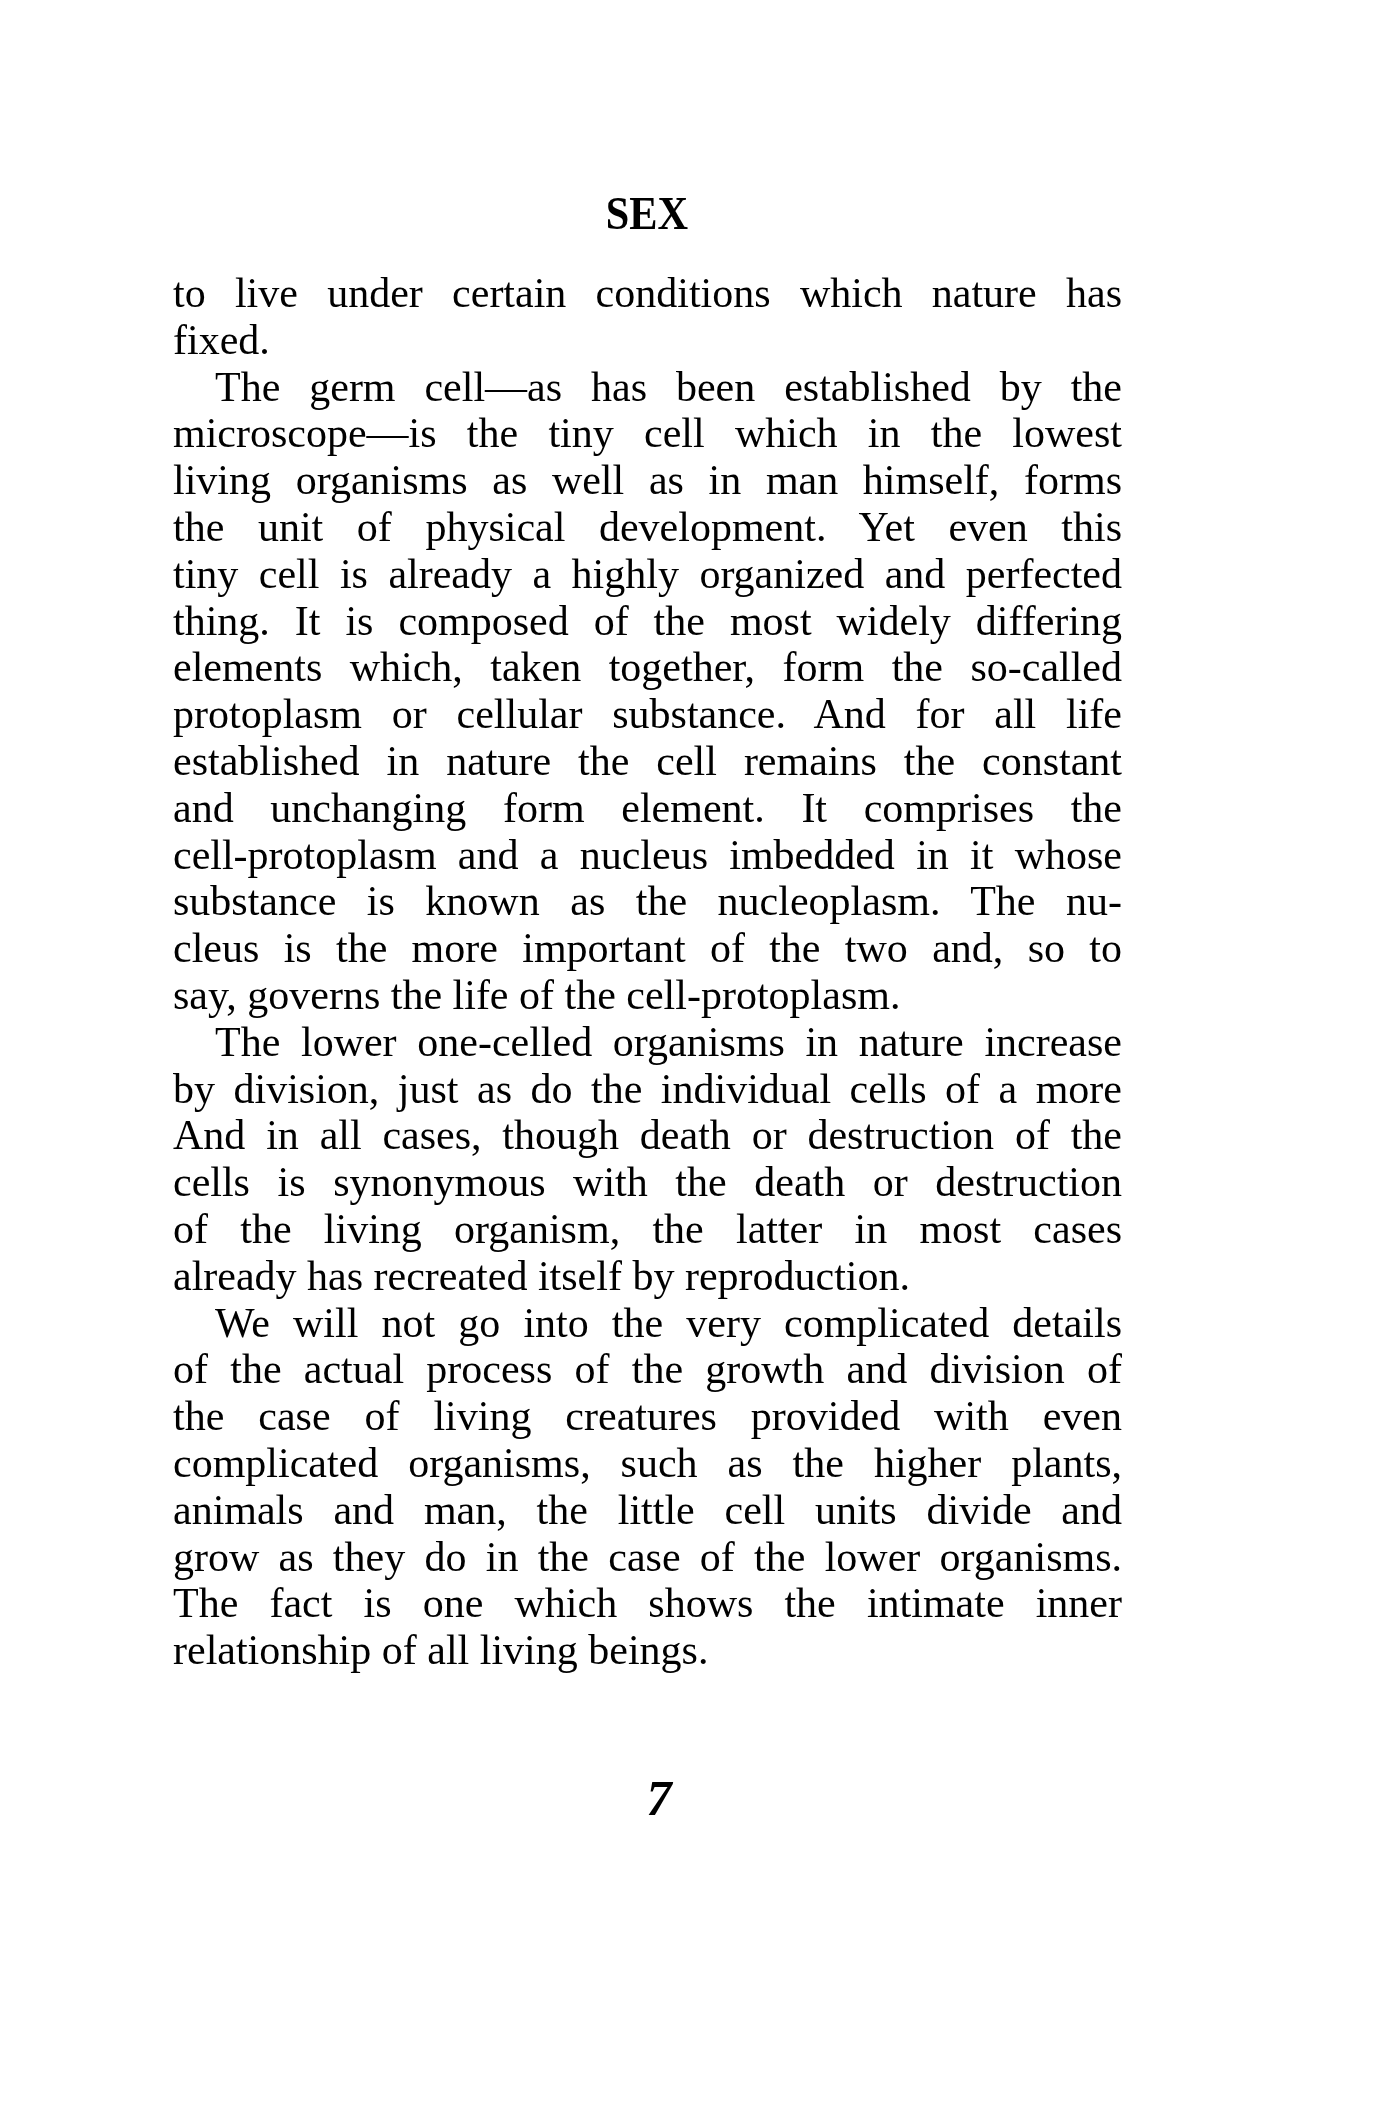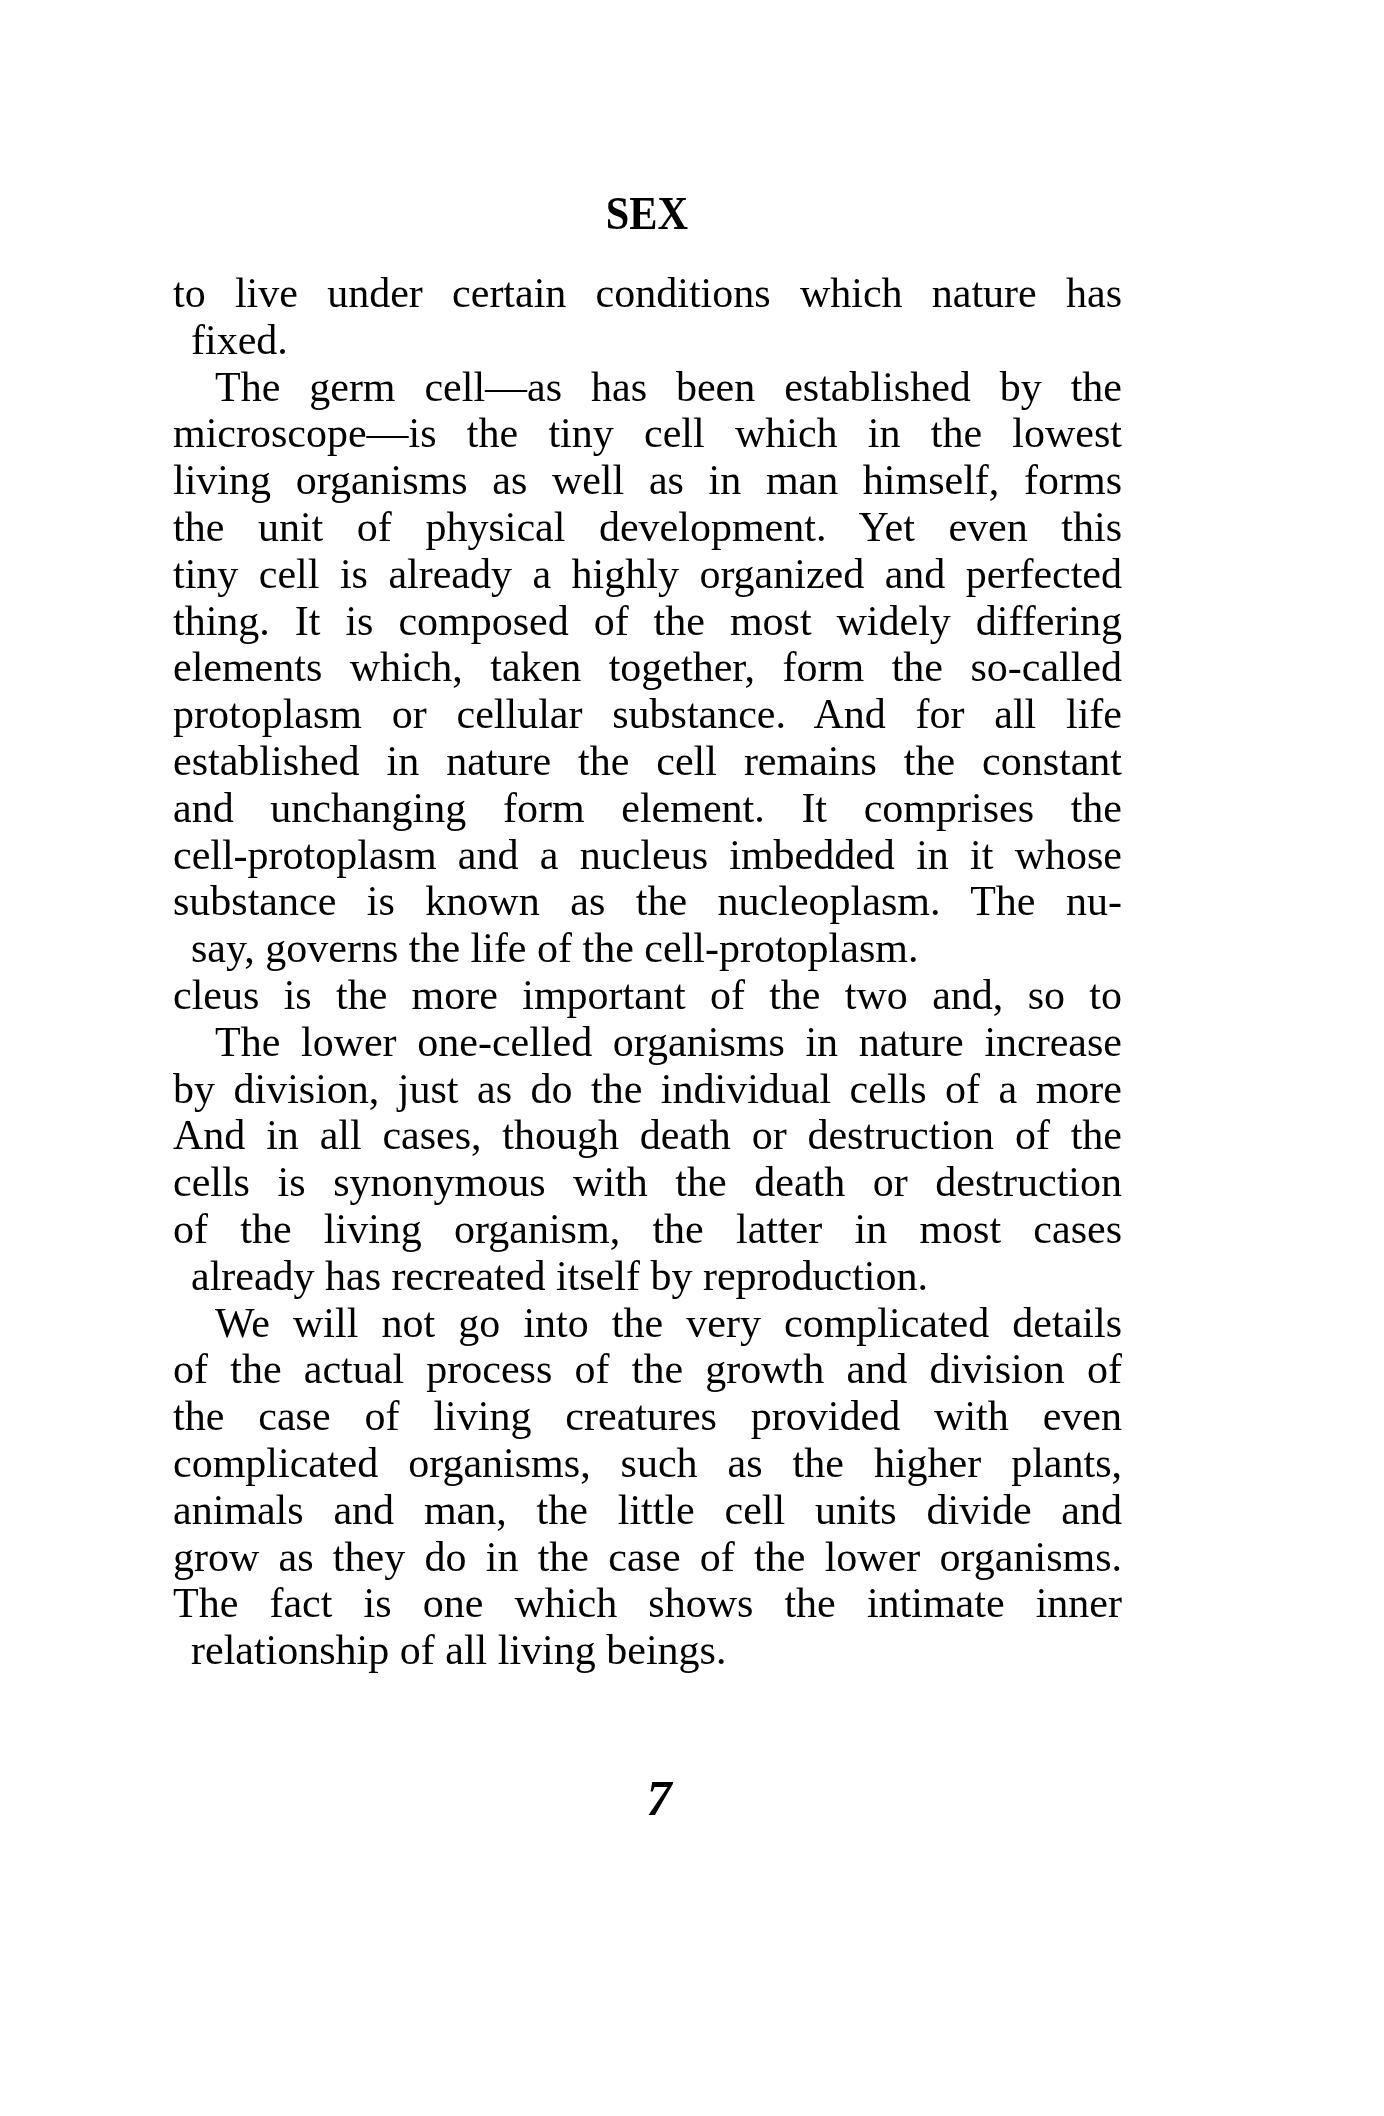--- a/index.html
+++ b/index.html
@@ -47,21 +47,20 @@
     height: 46.8px;
     line-height: 46.8px;
     white-space: nowrap;
     text-align: justify;
     text-align-last: justify;
     overflow: visible;
   }
   .line.last {
     text-align: left;
     text-align-last: left;
-    margin-left: 18px;
   }
   .line.indent {
     padding-left: 42px;
   }
   .page-number {
     position: absolute;
     left: 0;
     width: 1318px;
     top: 1774px;
     text-align: center;
@@ -88,22 +87,22 @@
         <span class="line">living organisms as well as in man himself, forms</span>
         <span class="line">the unit of physical development.  Yet even this</span>
         <span class="line">tiny cell is already a highly organized and perfected</span>
         <span class="line">thing.  It is composed of the most widely differing</span>
         <span class="line">elements which, taken together, form the so-called</span>
         <span class="line">protoplasm or cellular substance.  And for all life</span>
         <span class="line">established in nature the cell remains the constant</span>
         <span class="line">and unchanging form element.  It comprises the</span>
         <span class="line">cell-protoplasm and a nucleus imbedded in it whose</span>
         <span class="line">substance is known as the nucleoplasm.  The nu-</span>
+        <span class="line">cleus is the more important of the two and, so to</span>
         <span class="line last">say, governs the life of the cell-protoplasm.</span>
-        <span class="line">cleus is the more important of the two and, so to</span>
       </div>
       <div class="paragraph">
         <span class="line indent">The lower one-celled organisms in nature increase</span>
         <span class="line">by division, just as do the individual cells of a more</span>
         <span class="line">And in all cases, though death or destruction of the</span>
         <span class="line">cells is synonymous with the death or destruction</span>
         <span class="line">of the living organism, the latter in most cases</span>
         <span class="line last">already has recreated itself by reproduction.</span>
       </div>
       <div class="paragraph">

